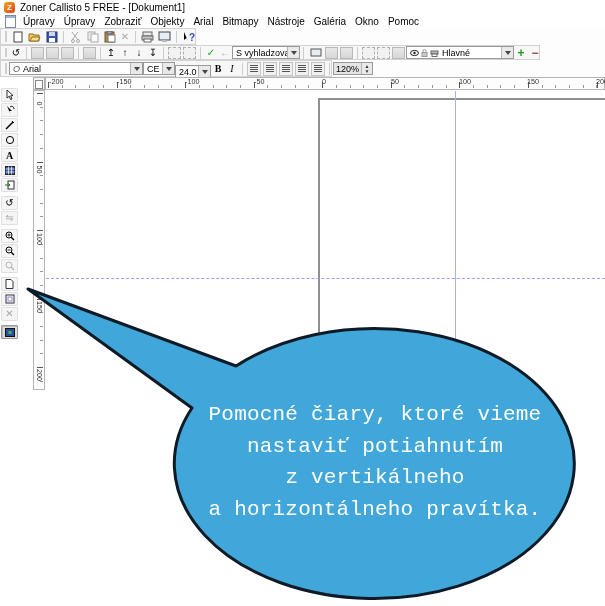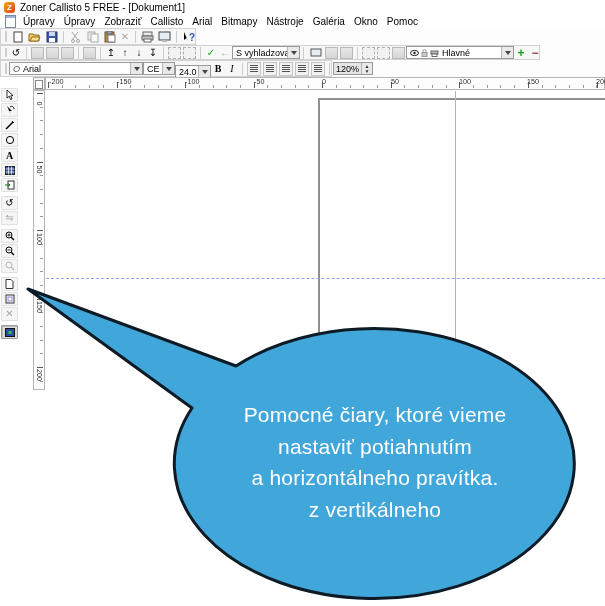--- a/index.html
+++ b/index.html
@@ -76,38 +76,38 @@
   .tool.pressed{background:#dcdcdc;border:1px solid #9a9a9a;box-shadow:inset 1px 1px 0 #bbb;}
   .tool svg{display:block;}
   
   .page-top{position:absolute;left:319px;top:98px;width:286px;height:2px;background:#8f8f8f;}
   .page-left{position:absolute;left:318px;top:98px;width:2px;height:247px;background:#8f8f8f;}
   .vguide{position:absolute;left:455px;top:91px;width:1px;height:261px;background:#aab0f2;}
   .hguide{position:absolute;left:46px;top:278px;width:559px;height:0;border-top:1px dashed #98a0ec;}
   
   .callout-svg{position:absolute;left:0;top:0;z-index:5;}
   .callout-text{position:absolute;z-index:6;left:175px;top:399px;width:400px;text-align:center;
-        color:#fff;font-size:21px;line-height:31.5px;font-weight:500;letter-spacing:.2px;}
+        color:#fff;font-size:21px;line-height:31.5px;font-weight:500;letter-spacing:.2px;font-family:Liberation Mono, monospace;}
 </style>
 </head>
 <body>
 
 <div class="screen">
 
   <div class="titlebar">
     <div class="appicon">Z</div>
     <span>Zoner Callisto 5 FREE - [Dokument1]</span>
   </div>
 
   <div class="menubar">
     <span class="mdoc"></span>
     <span class="menuitem">Úpravy</span>
     <span class="menuitem">Úpravy</span>
     <span class="menuitem">Zobraziť</span>
-    <span class="menuitem">Callisto</span>
+    <span class="menuitem">Objekty</span>
     <span class="menuitem">Arial</span>
     <span class="menuitem">Bitmapy</span>
     <span class="menuitem">Nástroje</span>
     <span class="menuitem">Galéria</span>
     <span class="menuitem">Okno</span>
     <span class="menuitem">Pomoc</span>
   </div>
 
   <div class="tbrow" style="top:28px;height:17px;">
     <div class="tbseg" style="width:196px;">
@@ -433,17 +433,17 @@
   <div class="page-left"></div>
   <div class="vguide"></div>
   <div class="hguide"></div>
 
   <svg class="callout-svg" width="605" height="606">
     <path d="M 236,366 A 200 135 0 1 1 192,408 L 28,289 Z" fill="#41a7da" stroke="#0d1b26" stroke-width="3" stroke-linejoin="round"></path>
   </svg>
   <div class="callout-text">
     <div>Pomocné čiary, ktoré vieme</div>
     <div>nastaviť potiahnutím</div>
+    <div>z vertikálneho</div>
     <div>a horizontálneho pravítka.</div>
-    <div>z vertikálneho</div>
   </div>
 
 </div>
 
 </body></html>

